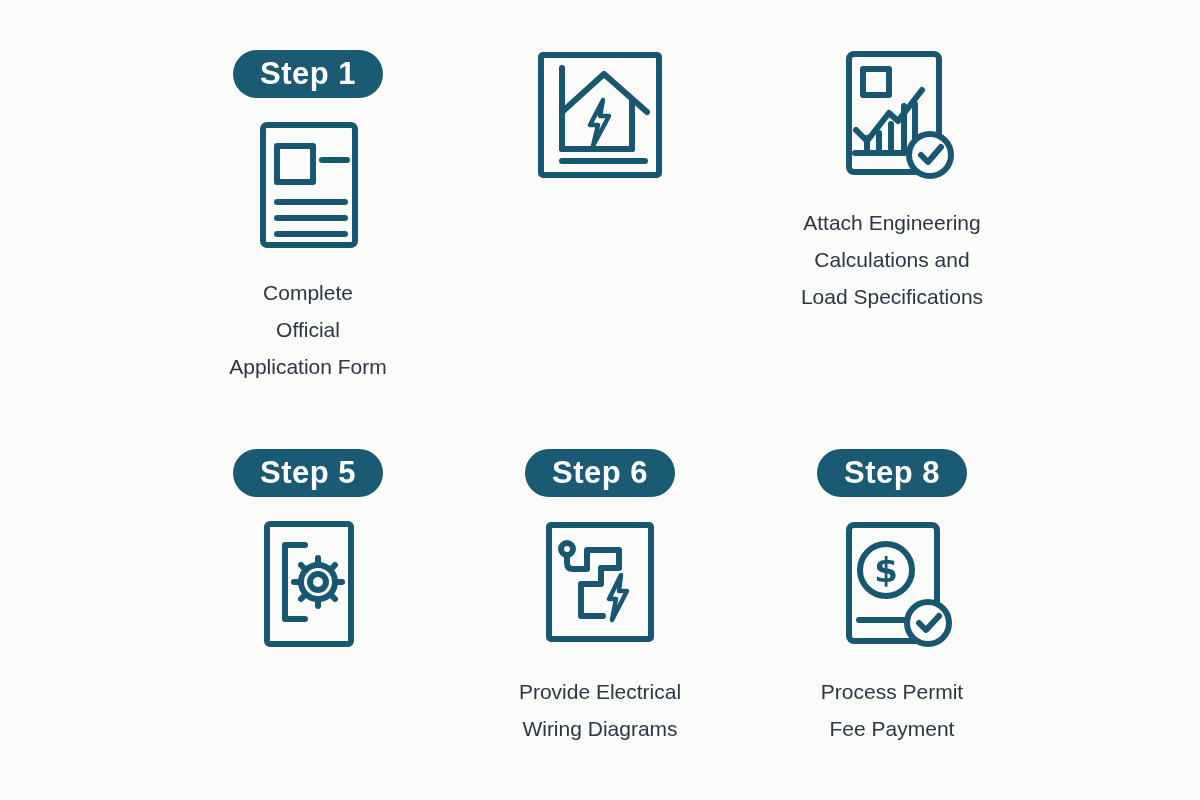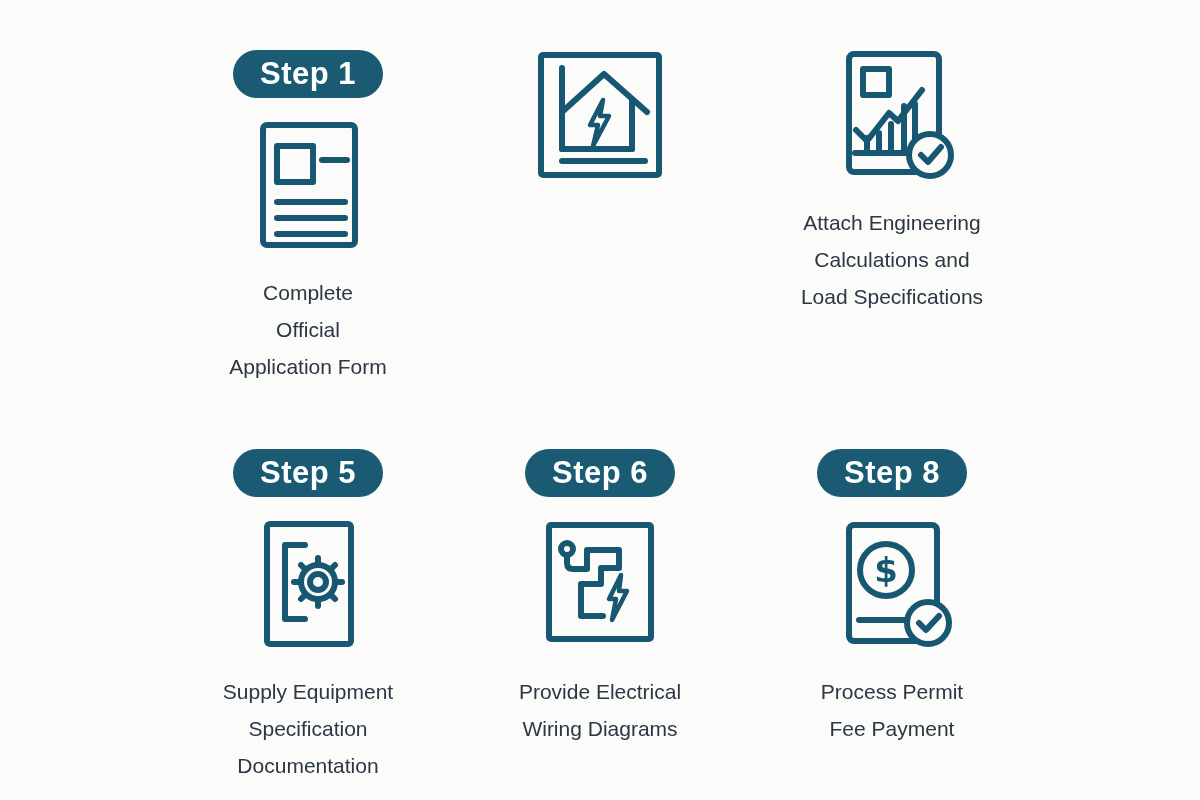--- a/index.html
+++ b/index.html
@@ -104,23 +104,20 @@
           <line x1="88.4" y1="76.4" x2="92" y2="80"></line>
           <line x1="75" y1="82" x2="75" y2="87"></line>
           <line x1="61.6" y1="76.4" x2="58" y2="80"></line>
           <line x1="56" y1="63" x2="51" y2="63"></line>
           <line x1="61.6" y1="49.6" x2="58" y2="46"></line>
           <line x1="75" y1="44" x2="75" y2="39"></line>
           <line x1="88.4" y1="49.6" x2="92" y2="46"></line>
         </g>
       </svg>
     </div>
-    <div class="caption">Supply Equipment
-Specification
-Documentation</div>
   </div>
 
   <div class="step">
     <div class="badge">Step 6</div>
     <div class="icon-wrap" aria-label="wiring-diagram-icon">
       <svg width="130" height="132" viewBox="0 0 130 132">
         <rect class="ic" x="14" y="6" width="102" height="114" rx="2"></rect>
         <circle class="ic" cx="32" cy="30" r="6" stroke-width="5"></circle>
         <path class="ic" d="M32,36 V44 Q32,50 38,50 H52 V31 H84 V49 H66 V65 H46 V97 H68" stroke-width="5.5"></path>
         <path class="ic ic-thin" d="M86,56 L74,80 L81,80 L77,101 L92,72 L84,72 Z"></path>

